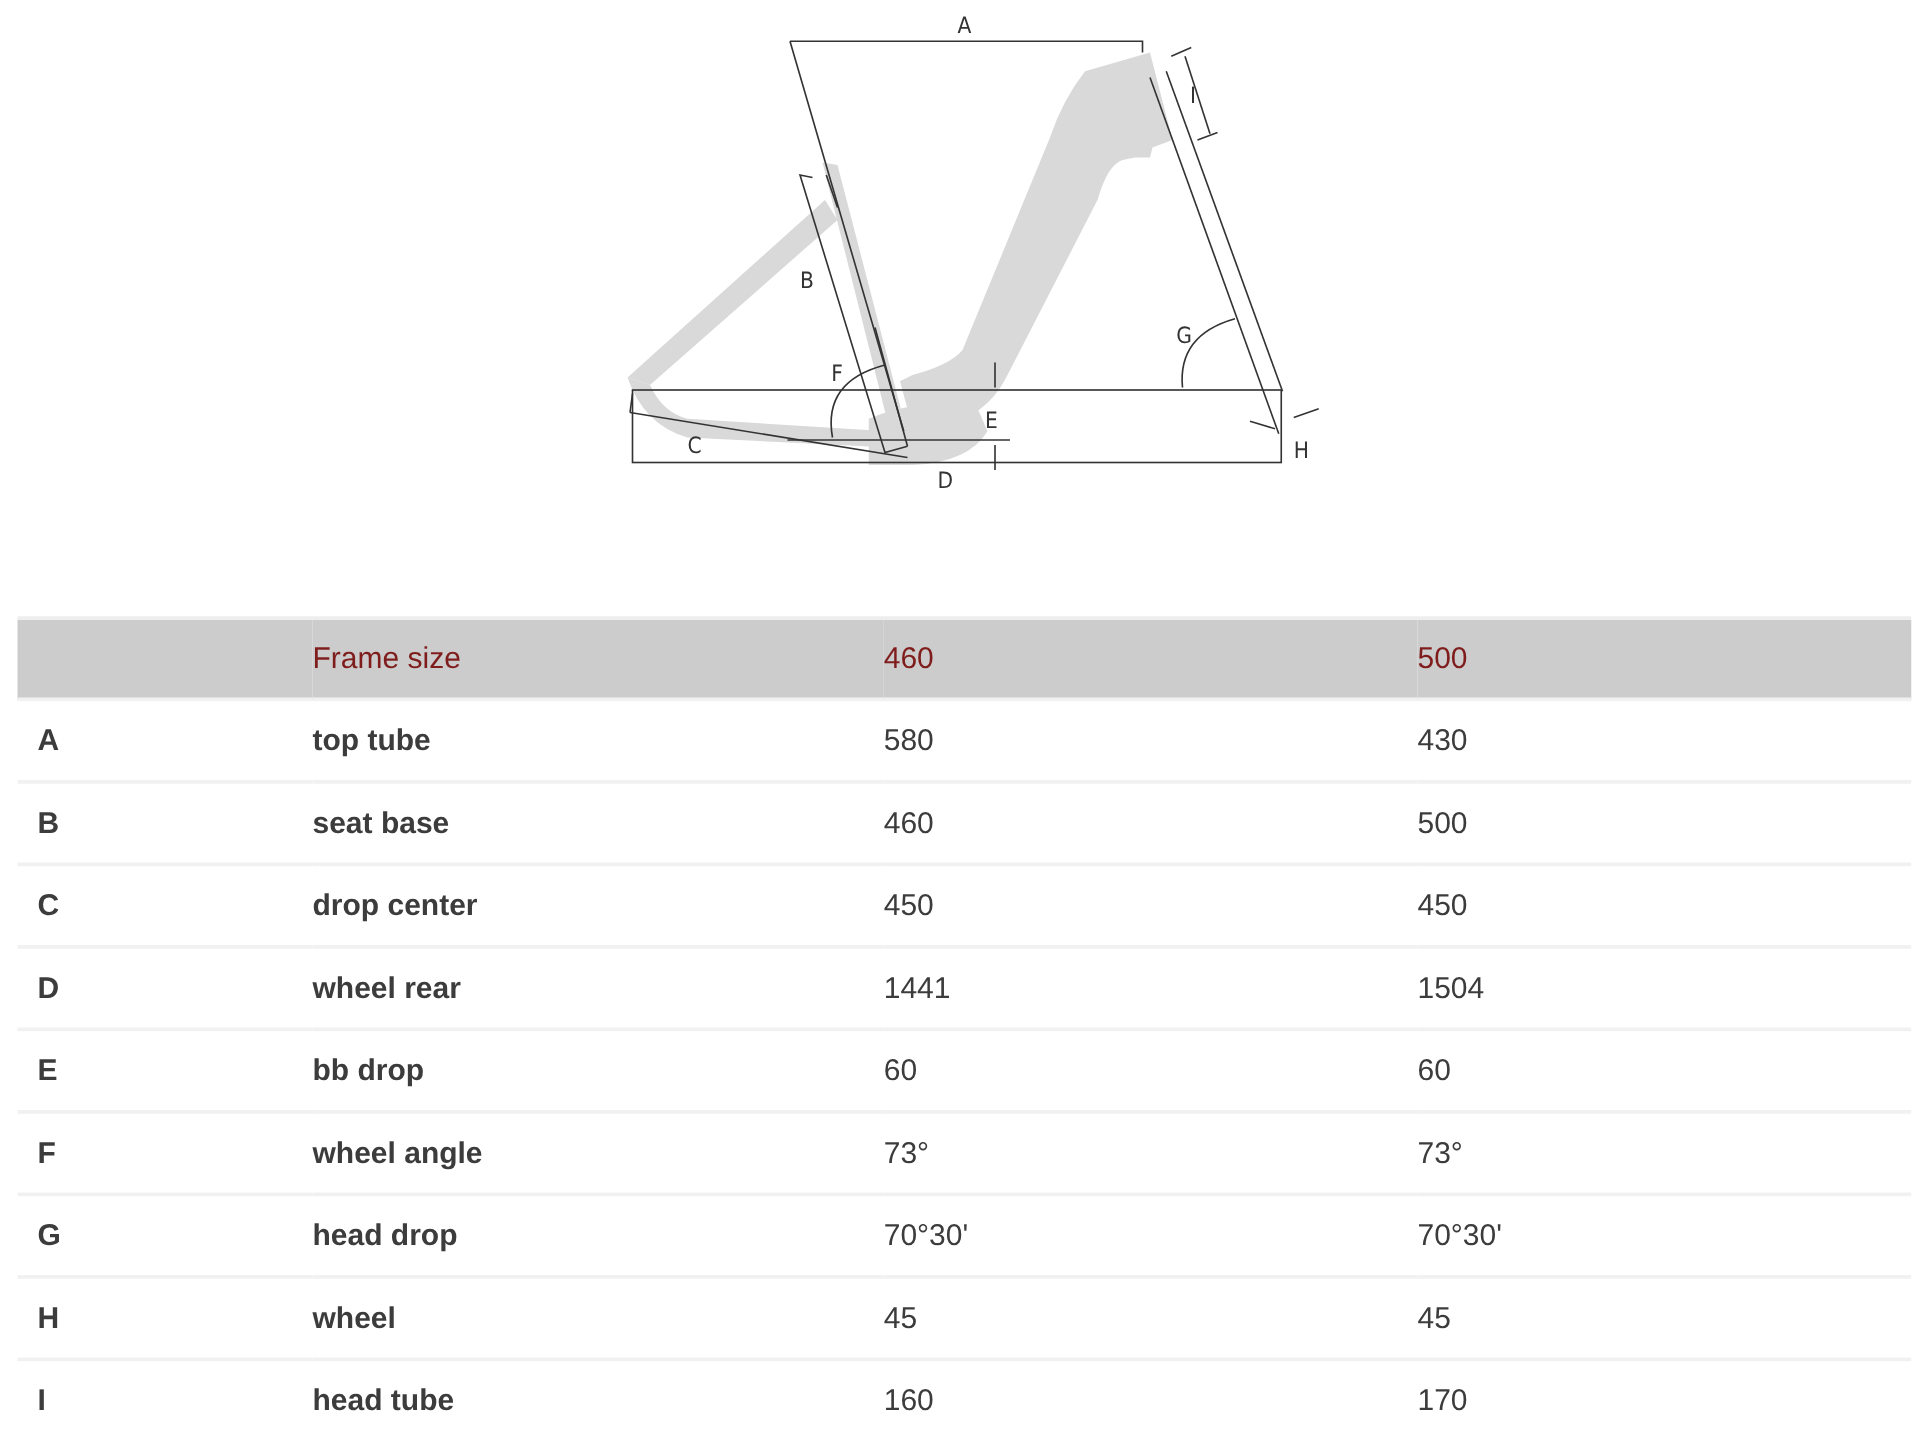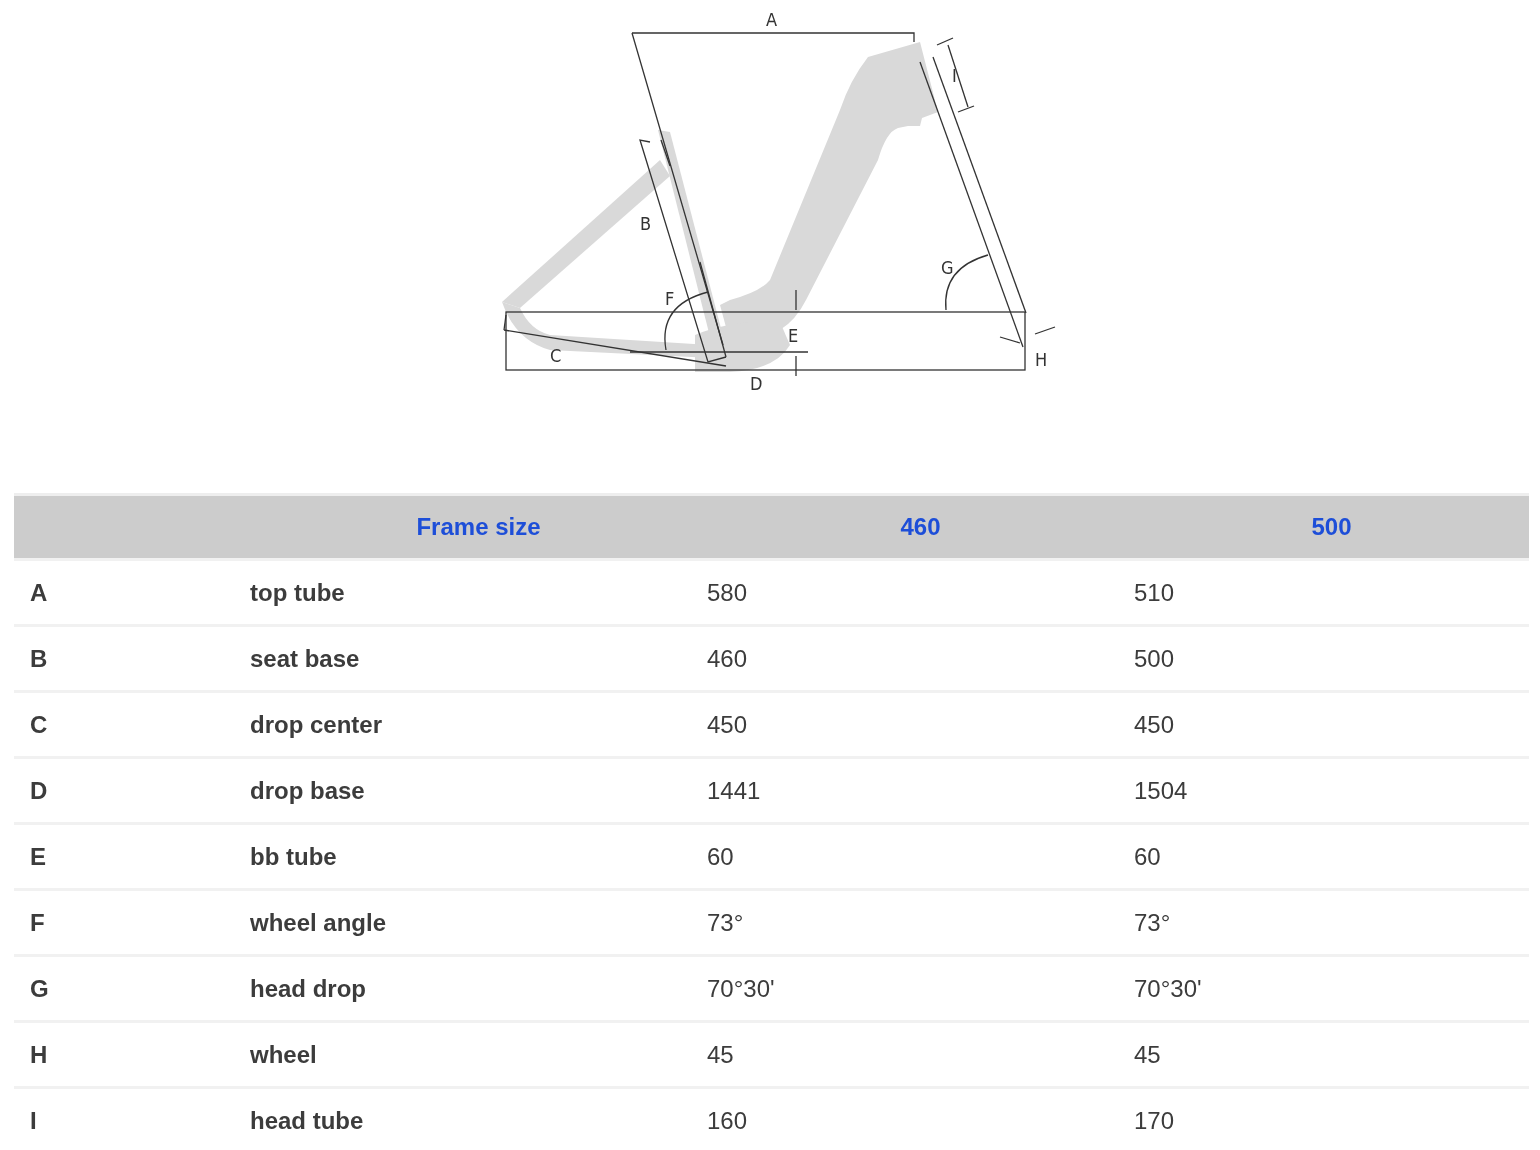--- a/index.html
+++ b/index.html
@@ -1,20 +1,20 @@
 <!DOCTYPE html>
 <html><head>
 <meta charset="utf-8">
 <style>
   html, body { margin:0; padding:0; background:#ffffff; }
   body { width:1540px; height:1150px; position:relative; overflow:hidden; font-family:"Liberation Sans", sans-serif; color:#3c3c3c; }
   .diagram { position:absolute; left:490px; top:0; width:580px; height:410px; }
   .diagram text { font-family:"DejaVu Sans Condensed","DejaVu Sans", sans-serif; font-size:18px; fill:#333; }
   table.geo { position:absolute; left:14px; top:496px; width:1515px; border-collapse:collapse; }
-  table.geo th { background:#cccccc; height:62px; text-align:center; font-weight:bold; font-size:24px; color:#1d4ed8; padding:0; }
+  table.geo th { background:#cccccc; height:62px; text-align:left; font-weight:normal; font-size:24px; color:#7f1d1d; padding:0; }
   table.geo td { height:63px; font-size:24px; padding:0; border-top:3px solid #f1f1f1; }
   table.geo tr:first-child td { border-top:3px solid #f1f1f1; }
   .c0 { width:220px; padding-left:16px !important; font-weight:bold; }
   .c1 { width:457px; font-weight:bold; }
   .c2 { width:427px; }
   .c3 { }
   th.c0 { padding-left:16px; }
   .hdr-top { position:absolute; left:14px; top:493px; width:1515px; height:3px; background:#eeeeee; }
 </style>
 </head>
@@ -83,43 +83,43 @@
       <th class="c1">Frame size</th>
       <th class="c2">460</th>
       <th class="c3">500</th>
     </tr>
   </thead>
   <tbody>
     <tr>
         <td class="c0">A</td>
         <td class="c1">top tube</td>
         <td class="c2">580</td>
-        <td class="c3">510</td>
+        <td class="c3">430</td>
       </tr>
     <tr>
         <td class="c0">B</td>
         <td class="c1">seat base</td>
         <td class="c2">460</td>
         <td class="c3">500</td>
       </tr>
     <tr>
         <td class="c0">C</td>
         <td class="c1">drop center</td>
         <td class="c2">450</td>
         <td class="c3">450</td>
       </tr>
     <tr>
         <td class="c0">D</td>
-        <td class="c1">drop base</td>
+        <td class="c1">wheel rear</td>
         <td class="c2">1441</td>
         <td class="c3">1504</td>
       </tr>
     <tr>
         <td class="c0">E</td>
-        <td class="c1">bb tube</td>
+        <td class="c1">bb drop</td>
         <td class="c2">60</td>
         <td class="c3">60</td>
       </tr>
     <tr>
         <td class="c0">F</td>
         <td class="c1">wheel angle</td>
         <td class="c2">73°</td>
         <td class="c3">73°</td>
       </tr>
     <tr>

